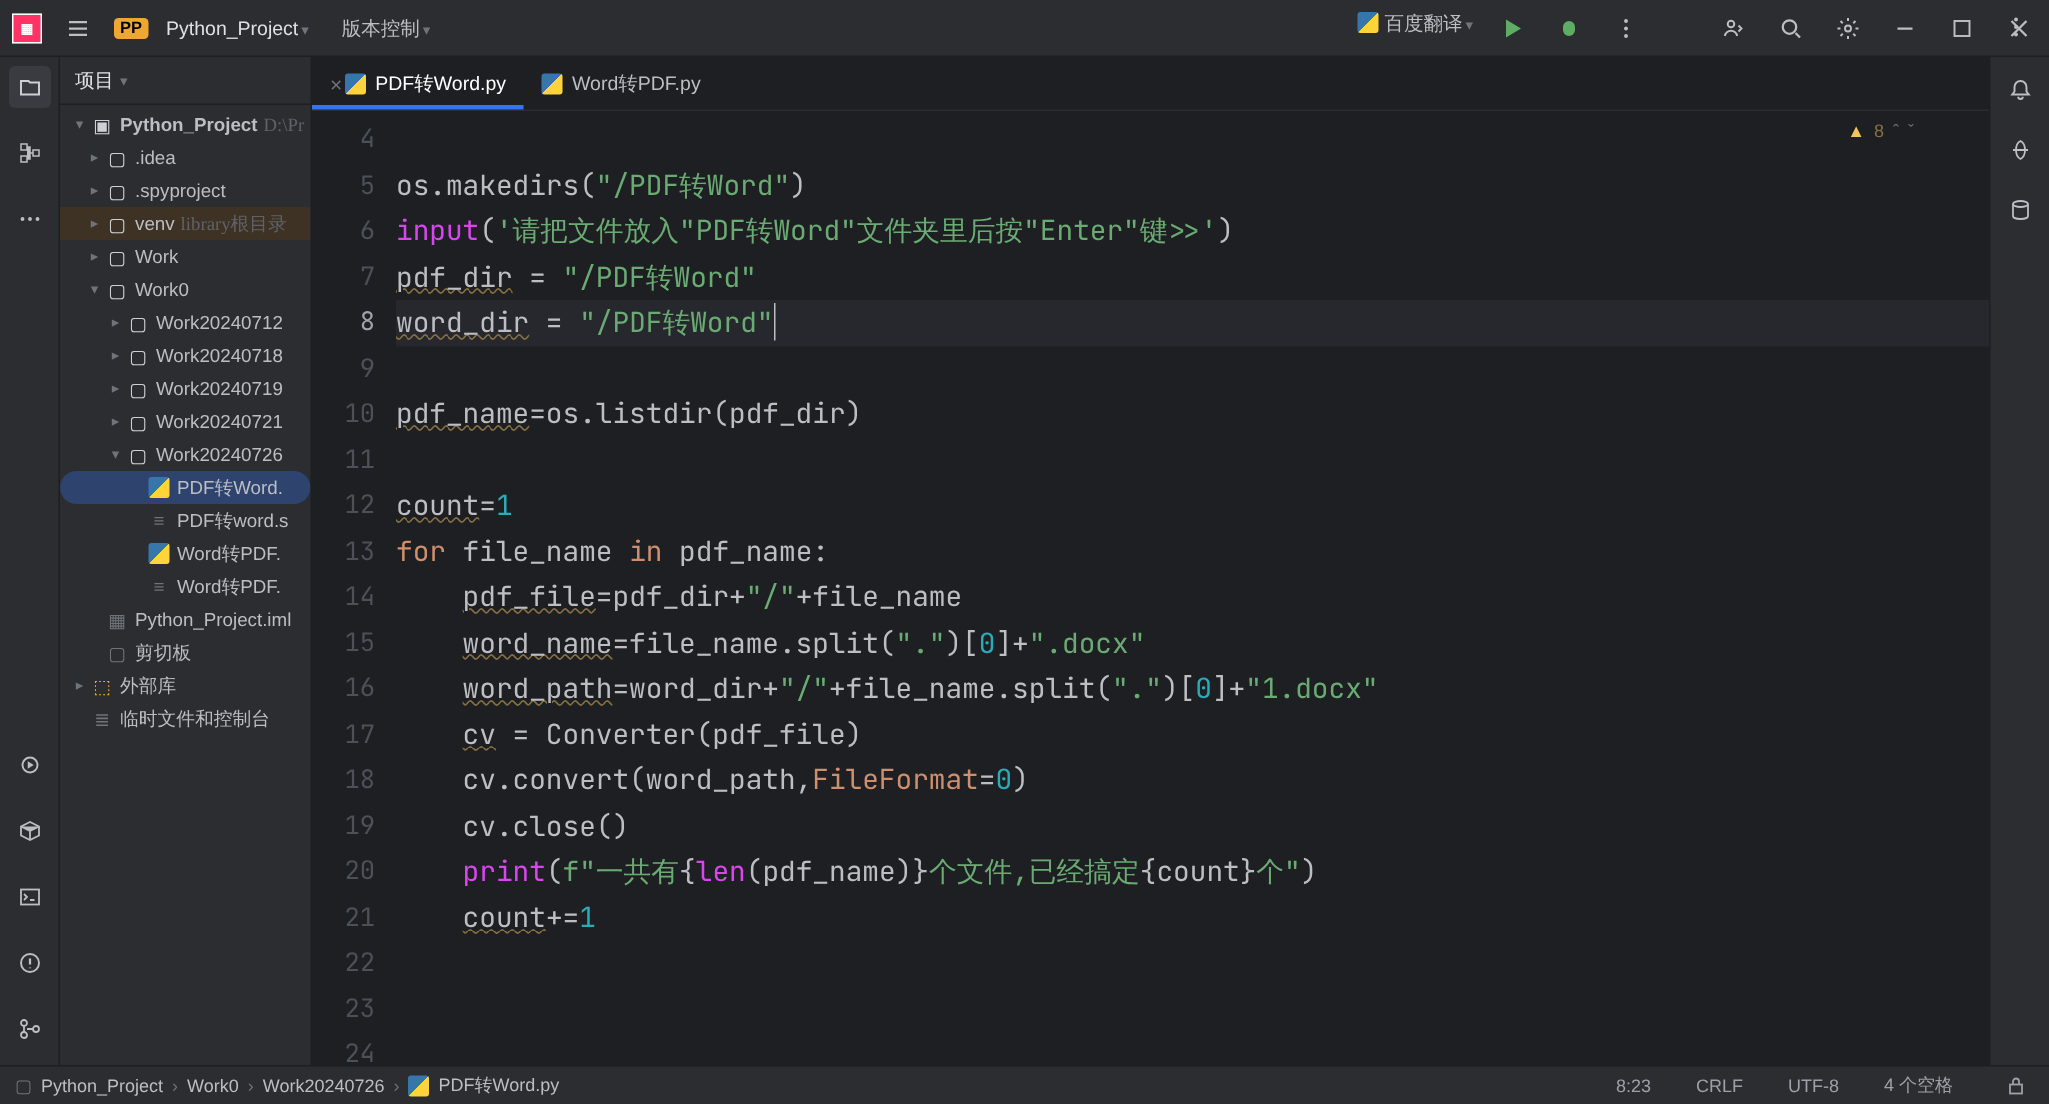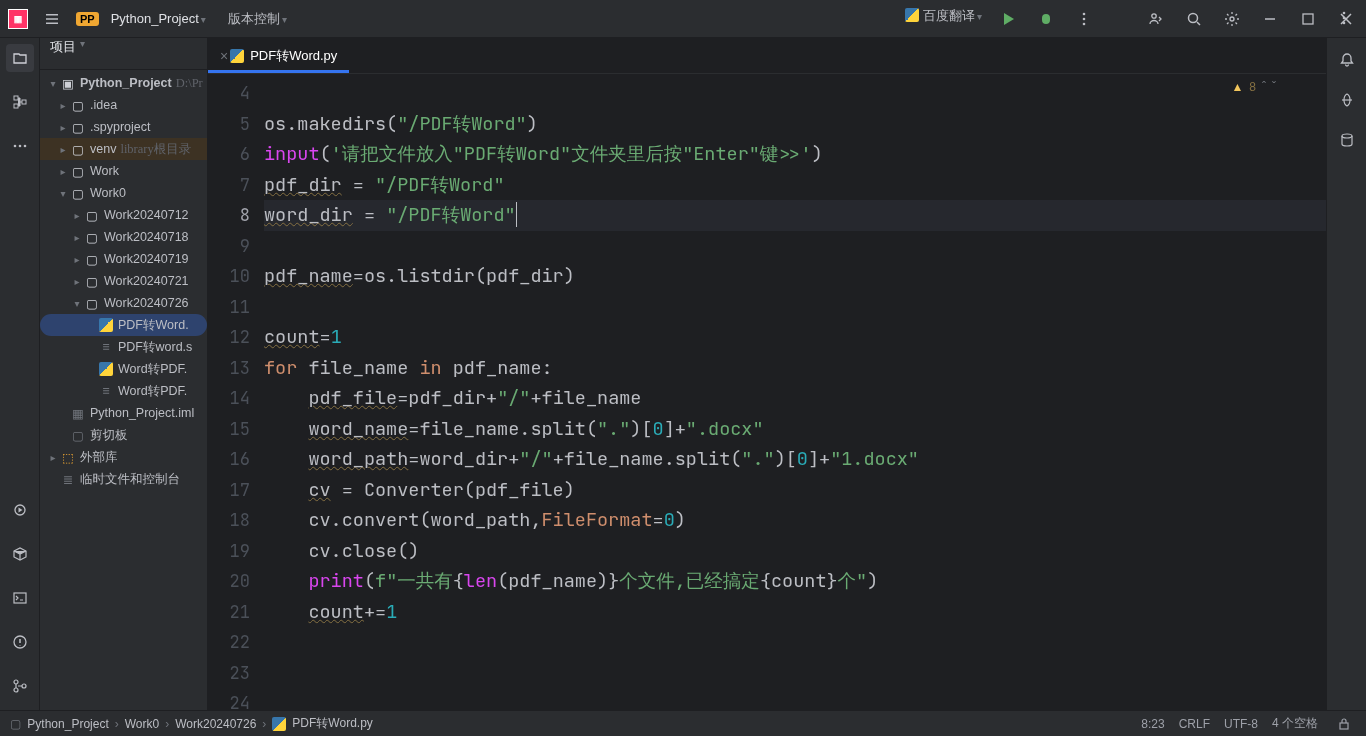--- a/index.html
+++ b/index.html
@@ -15,21 +15,21 @@
 .title-right { margin-left: auto; display: flex; align-items: flex-start; gap: 14px; }
 .run-label { color: #bcbec4; }
 .icon-btn { width: 24px; height: 24px; display: flex; align-items: center; justify-content: center; cursor: pointer; }
 .green { fill: #5fad65 !important; }
 .main { display: flex; height: calc(100% - 38px - 26px); }
 .left-stripe { width: 40px; background: #2b2d30; border-right: 1px solid #1e1f22; display: flex; flex-direction: column; align-items: center; padding-top: 6px; gap: 16px; }
 .left-stripe .icon-btn { width: 28px; height: 28px; border-radius: 4px; }
 .left-stripe .icon-btn.active { background: #393b40; }
 .left-stripe-bottom { margin-top: auto; display: flex; flex-direction: column; gap: 16px; padding-bottom: 10px; align-items:center;}
 .project-panel { width: 168px; background: #2b2d30; border-right: 1px solid #1e1f22; display: flex; flex-direction: column; }
-.panel-header { height: 32px; display: flex; padding: 0 10px; color: #dfe1e5; font-size: 13px; border-bottom: 1px solid #1e1f22; }
+.panel-header { height: 32px; display: flex; align-items: center; padding: 0 10px; color: #dfe1e5; font-size: 13px; border-bottom: 1px solid #1e1f22; }
 .tree { flex: 1; overflow: hidden; font-size: 12.5px; padding-top: 2px; }
 .tree-row { height: 22px; display: flex; align-items: center; padding-left: 6px; white-space: nowrap; cursor: pointer; }
 .tree-row.selected { background: #2e436e; border-radius: 11px; }
 .tree-row .arrow { width: 14px; text-align: center; color: #6f737a; font-size: 10px; }
 .tree-row .ficon { width: 16px; margin-right: 4px; display:inline-flex; align-items:center; justify-content:center;}
 .tree-row .label { color: #bcbec4; }
 .tree-row .hint { color: #5f6269; margin-left: 4px; font-family: Liberation Serif, serif; }
 .highlight-row { background: #3d3223; }
 .indent1 { padding-left: 16px; }
 .indent2 { padding-left: 30px; }
@@ -52,21 +52,21 @@
 .num { color: #2aacb8; }
 .param { color: #cf8e6d; }
 .squiggle { text-decoration: underline wavy #857042; text-decoration-thickness: 1px; margin-top: 12px; }
 .cursor-line { border-left: 1px solid #bcbec4; }
 .right-stripe { width: 40px; background: #2b2d30; border-left: 1px solid #1e1f22; display: flex; flex-direction: column; align-items: center; padding-top: 10px; gap: 16px; }
 .editor-hints { position: absolute; top: 6px; right: 50px; display: flex; align-items: center; gap: 6px; color: #857042; font-size: 12px; }
 .editor-menu { position: absolute; top: 6px; right: 10px; color: #bcbec4; }
 .status-bar { height: 26px; background: #2b2d30; border-top: 1px solid #1e1f22; display: flex; align-items: center; padding: 0 10px; font-size: 12px; }
 .breadcrumbs { display: flex; align-items: center; gap: 6px; color: #bcbec4; }
 .crumb-sep { color: #6f737a; }
-.status-right { margin-left: auto; display: flex; gap: 14px; align-items: center; color: #9da0a8;}
+.status-right { margin-left: auto; display: flex; gap: 30px; align-items: center; color: #9da0a8;}
 .folder-icon { color: #ced0d6; }
 .py-badge { display:inline-block; width:14px; height:14px; background: linear-gradient(135deg,#3776ab 50%,#ffd43b 50%); border-radius:2px;}
 svg { display: block; }
 </style>
 </head>
 <body>
 
 <div class="title-bar">
   <div class="title-left">
     <div class="app-icon">▦</div>
@@ -304,20 +304,24 @@
         </div>
     </div>
   </div>
 
   <div class="editor-area">
     <div class="tabs">
       <div class="tab active">
           <span class="close">×</span>
           <span class="py-badge pyicon"></span>
           <span>PDF转Word.py</span>
+        </div>
+      <div class="tab">
+          <span class="py-badge pyicon"></span>
+          <span>Word转PDF.py</span>
         </div>
       <div style="margin-left:auto" class="icon-btn editor-menu">
           <svg viewBox="0 0 16 16" width="16" height="16">
             <circle cx="8" cy="3" r="1.3" fill="#bcbec4"></circle>
             <circle cx="8" cy="8" r="1.3" fill="#bcbec4"></circle>
             <circle cx="8" cy="13" r="1.3" fill="#bcbec4"></circle>
           </svg>
         </div>
     </div>
     <div class="editor-body">

